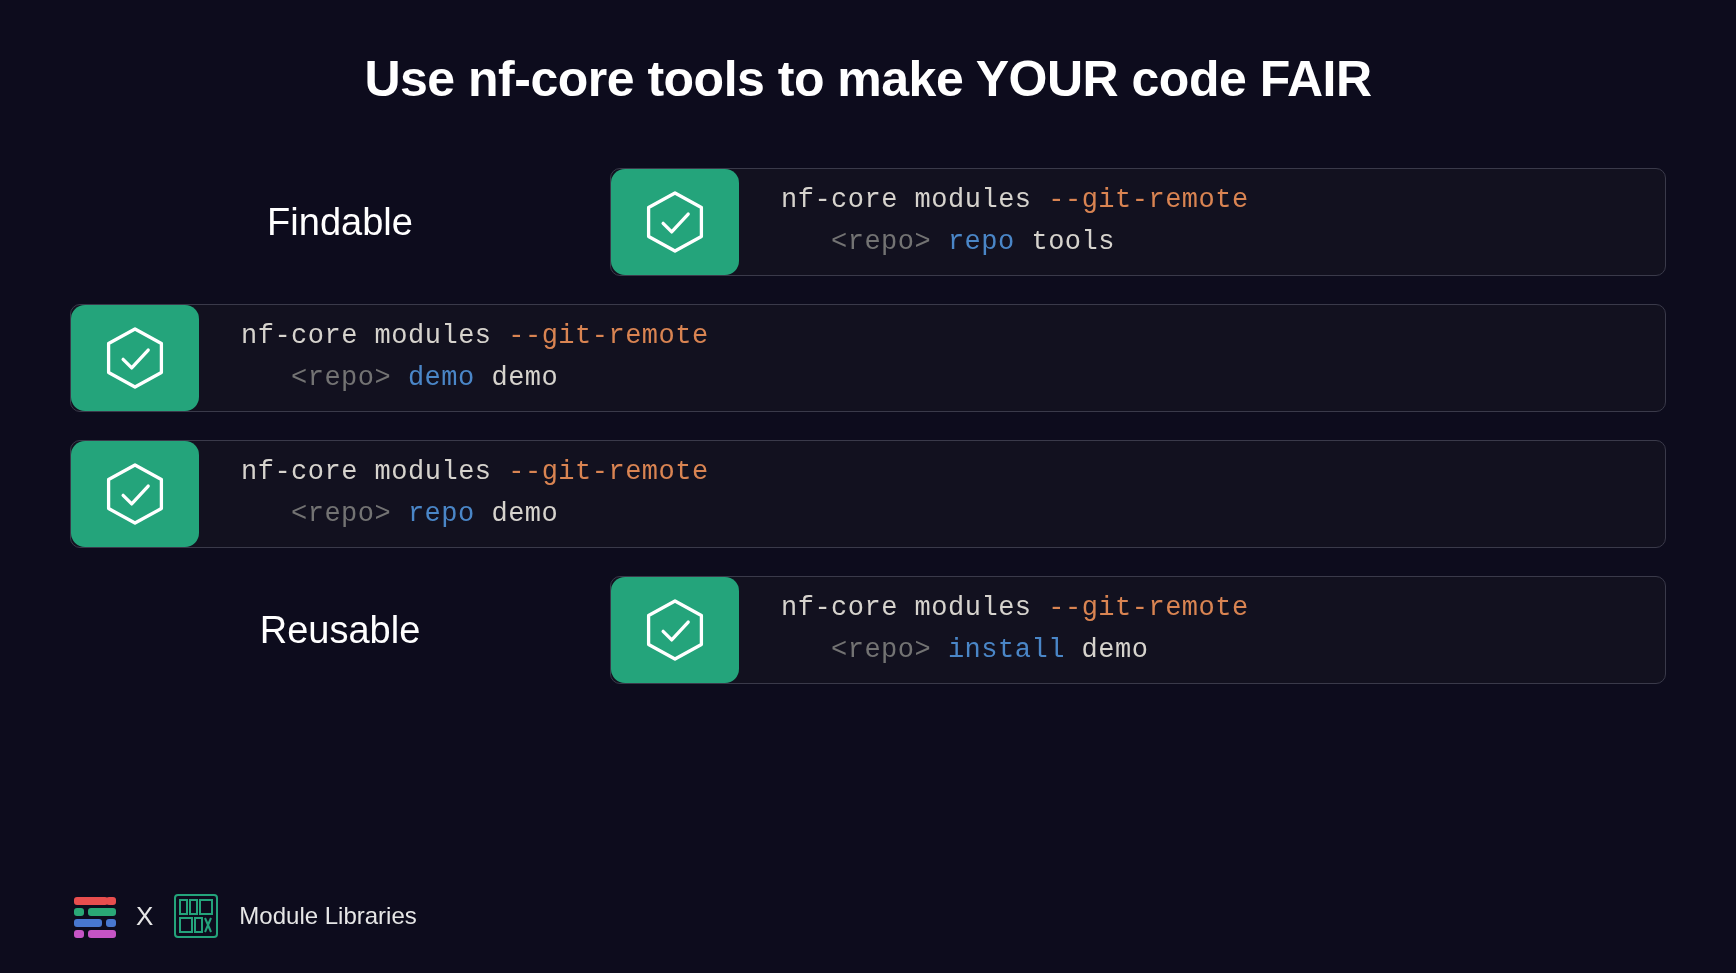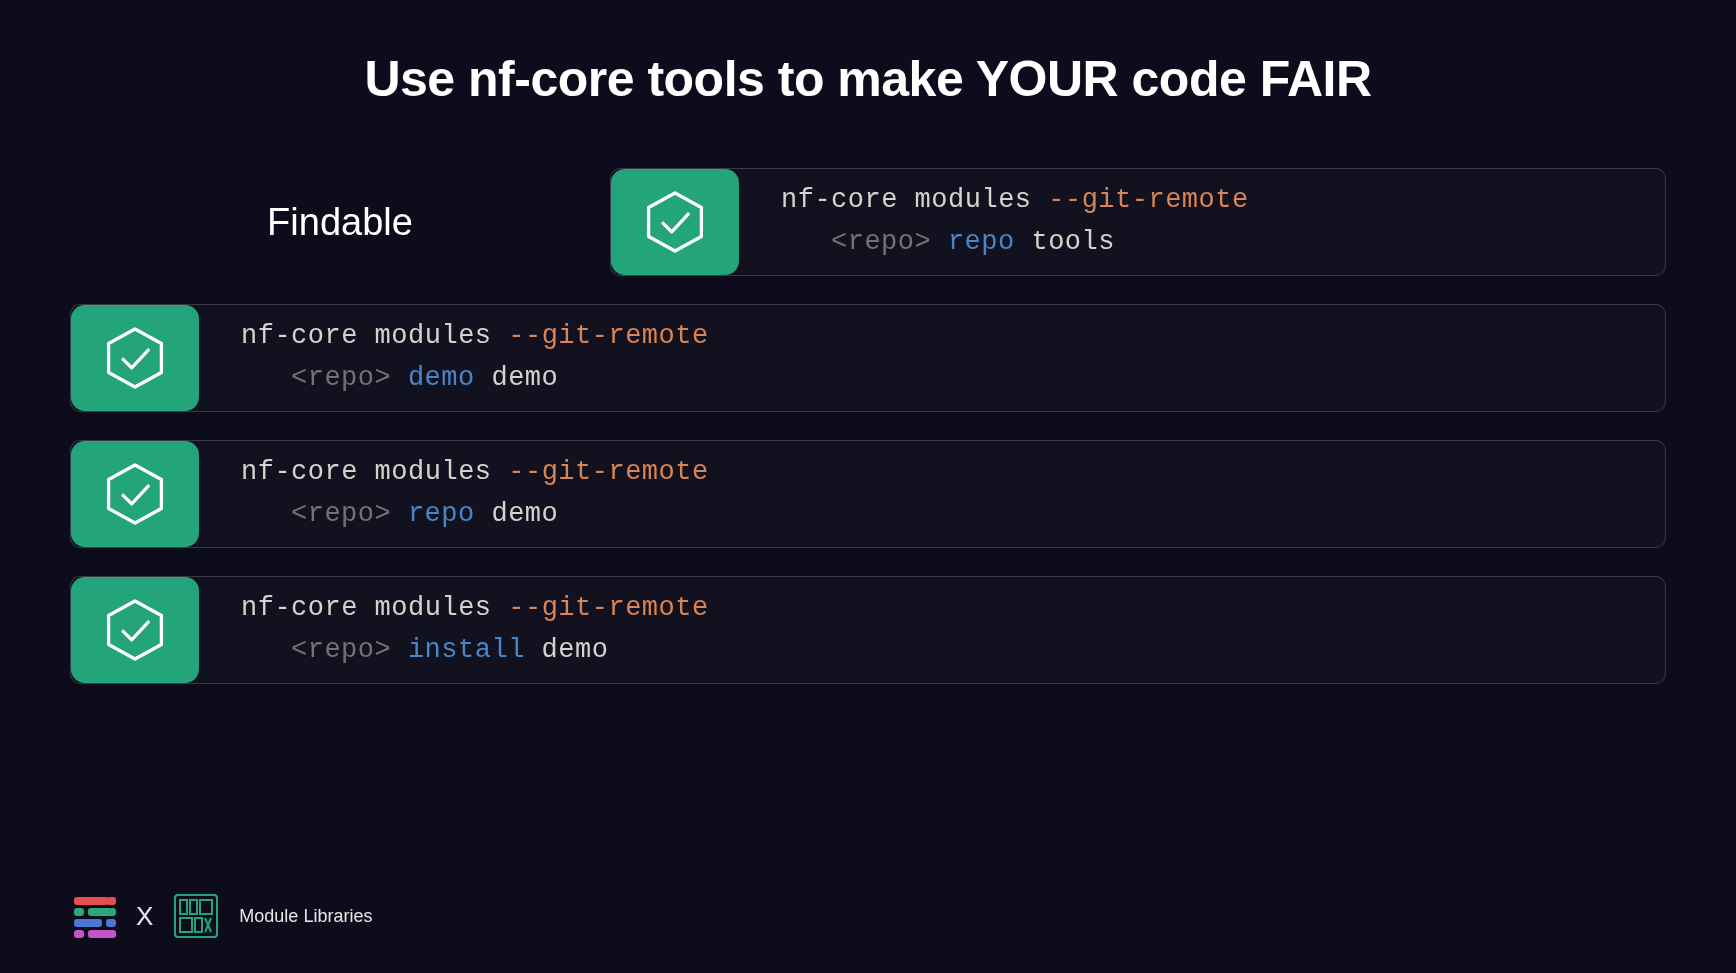--- a/index.html
+++ b/index.html
@@ -81,21 +81,21 @@
     display: flex;
     align-items: center;
     gap: 20px;
   }
   .footer-x {
     font-size: 26px;
     font-weight: 400;
     color: #e6e6e6;
   }
   .footer-label {
-    font-size: 18px;
+    font-size: 24px;
     font-weight: 400;
     color: #e6e6e6;
   }
   .logo-s {
     width: 42px;
     height: 42px;
     position: relative;
   }
   .logo-s .bar {
     position: absolute;
@@ -154,20 +154,21 @@
         </svg>
       </div>
       <div class="code-text">
         <div><span class="tok-cmd">nf-core modules</span> <span class="tok-flag">--git-remote</span></div>
         <div class="code-line-2"><span class="tok-angle">&lt;repo&gt;</span> <span class="tok-sub">repo</span> <span class="tok-arg">demo</span></div>
       </div>
     </div>
   </div>
 
   <div class="row">
+    <div class="label">Reusable</div>
     <div class="code-block">
       <div class="icon-cell">
         <svg viewBox="0 0 100 100" fill="none" stroke="#ffffff" stroke-width="5" stroke-linejoin="round" stroke-linecap="round">
           <polygon points="50,6 90,28 90,72 50,94 10,72 10,28"></polygon>
           <polyline points="32,52 45,65 70,38"></polyline>
         </svg>
       </div>
       <div class="code-text">
         <div><span class="tok-cmd">nf-core modules</span> <span class="tok-flag">--git-remote</span></div>
         <div class="code-line-2"><span class="tok-angle">&lt;repo&gt;</span> <span class="tok-sub">install</span> <span class="tok-arg">demo</span></div>

